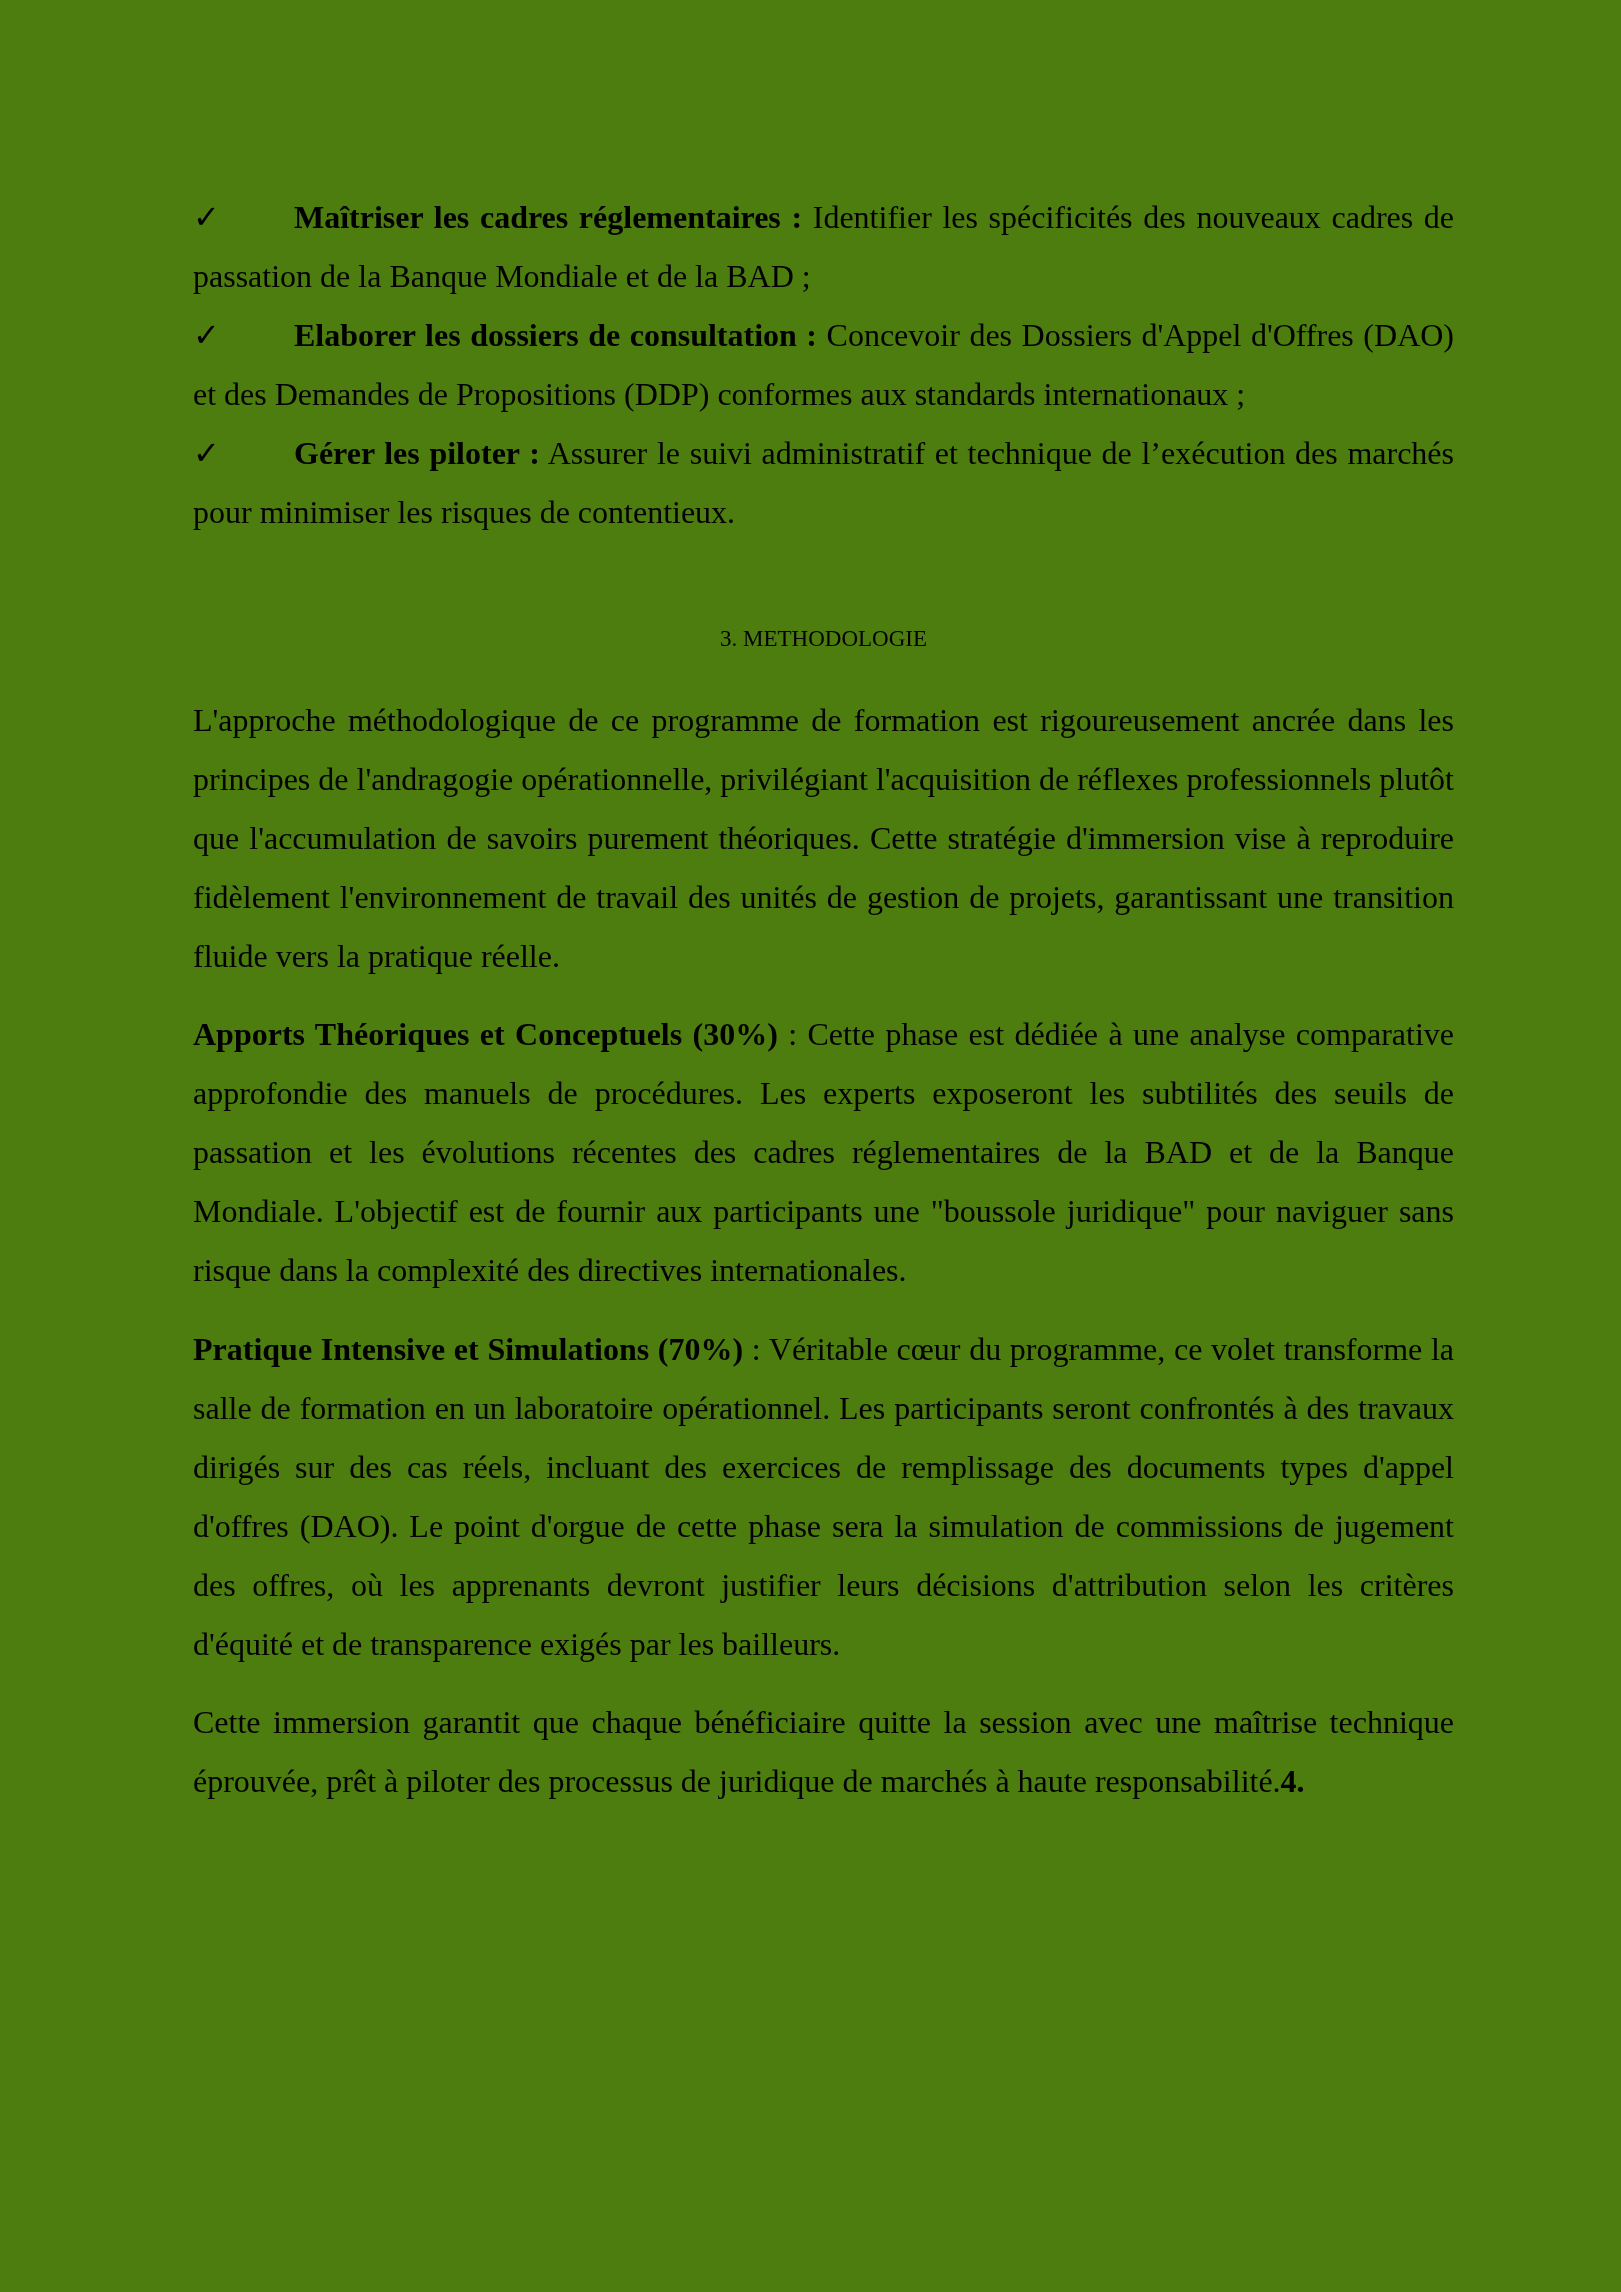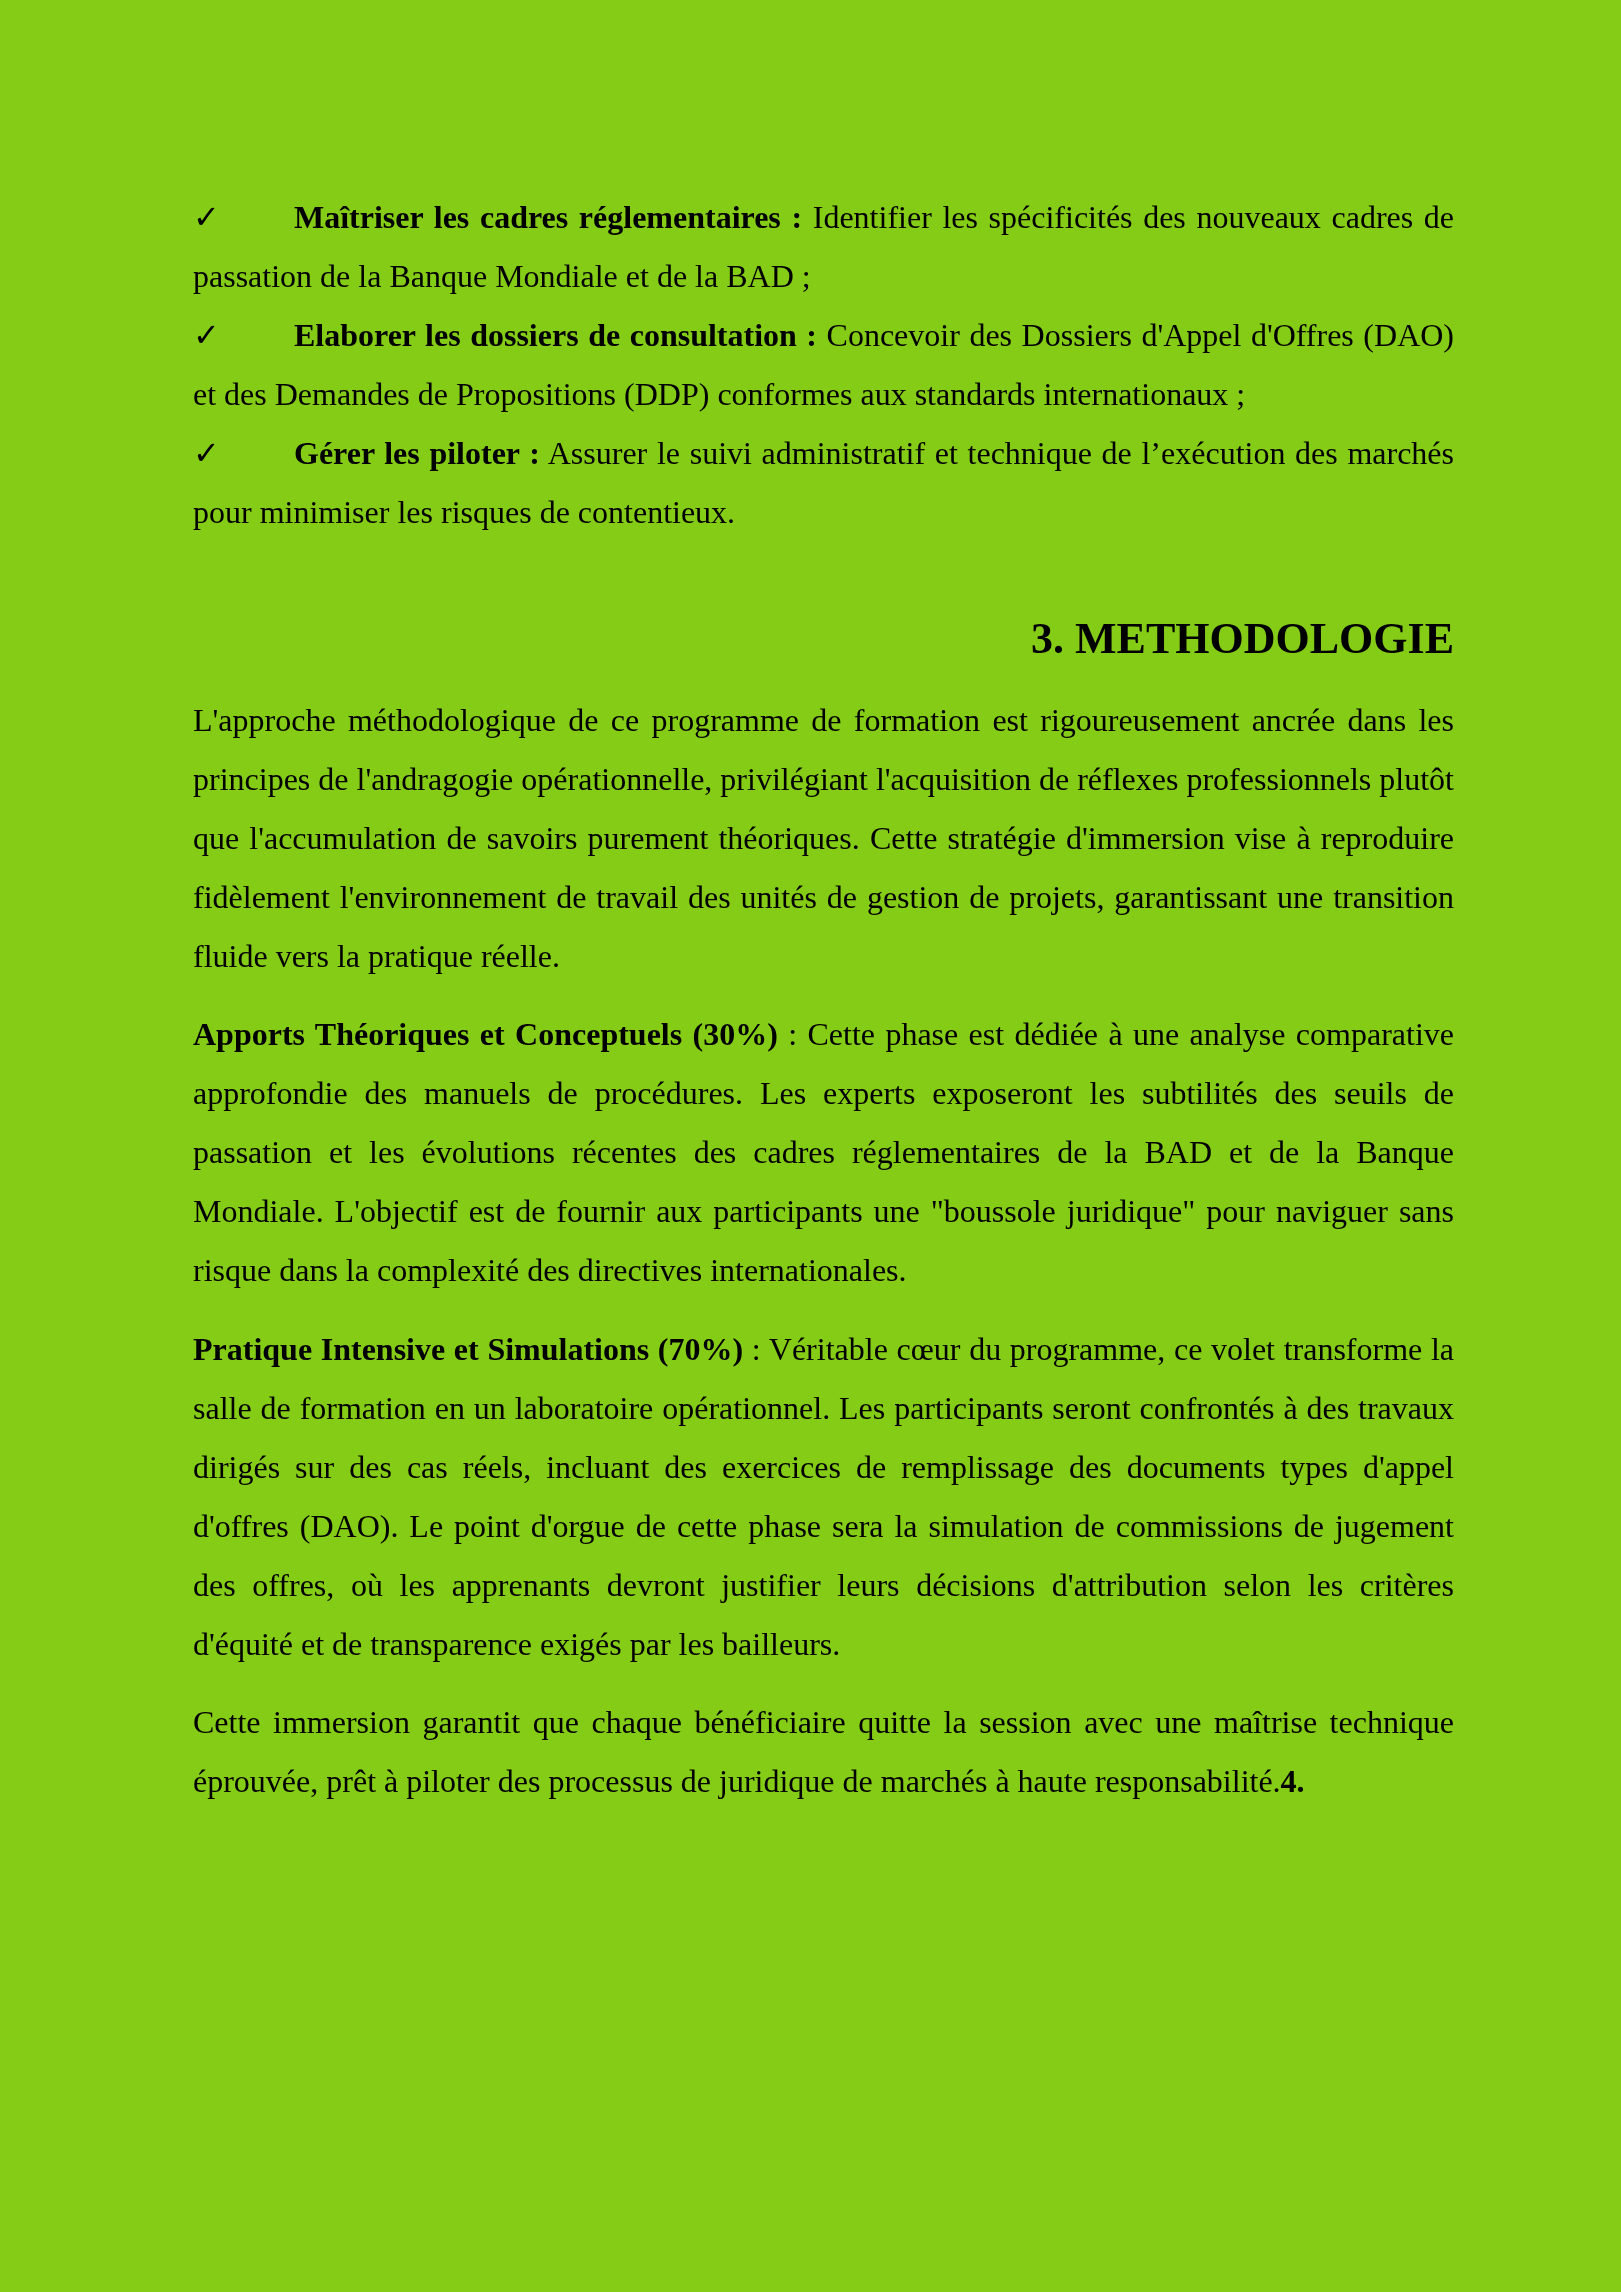--- a/index.html
+++ b/index.html
@@ -1,21 +1,21 @@
 <!DOCTYPE html>
 <html lang="fr"><head>
 <meta charset="utf-8">
 <style>
   html, body { margin: 0; padding: 0; background: #888; }
   .page {
     position: relative;
     width: 1621px;
     height: 2293px;
     margin: 0 auto;
-    background: #84cc16;
+    background: #4d7c0f;
     color: #000000;
     font-family: "Liberation Serif", serif;
   }
   .content {
     position: absolute;
     left: 193px;
     top: 188px;
     width: 1261px;
   }
   .bullet, .para {
@@ -25,25 +25,25 @@
     margin: 0;
   }
   .para { margin-bottom: 19.6px; }
   .bullet { margin-bottom: 0; }
   .check {
     display: inline-block;
     width: 101px;
     font-size: 32px;
   }
   .section-heading {
-    font-size: 44px;
+    font-size: 23px;
     line-height: 59px;
-    font-weight: bold;
+    font-weight: normal;
     margin: 67px 0 22.5px 0;
-    text-align: right;
+    text-align: center;
   }
   .lead { font-weight: bold; }
   .suffix-bold { font-weight: bold; }
 </style>
 </head>
 <body>
 
 <div class="page">
   <div class="content">
 

